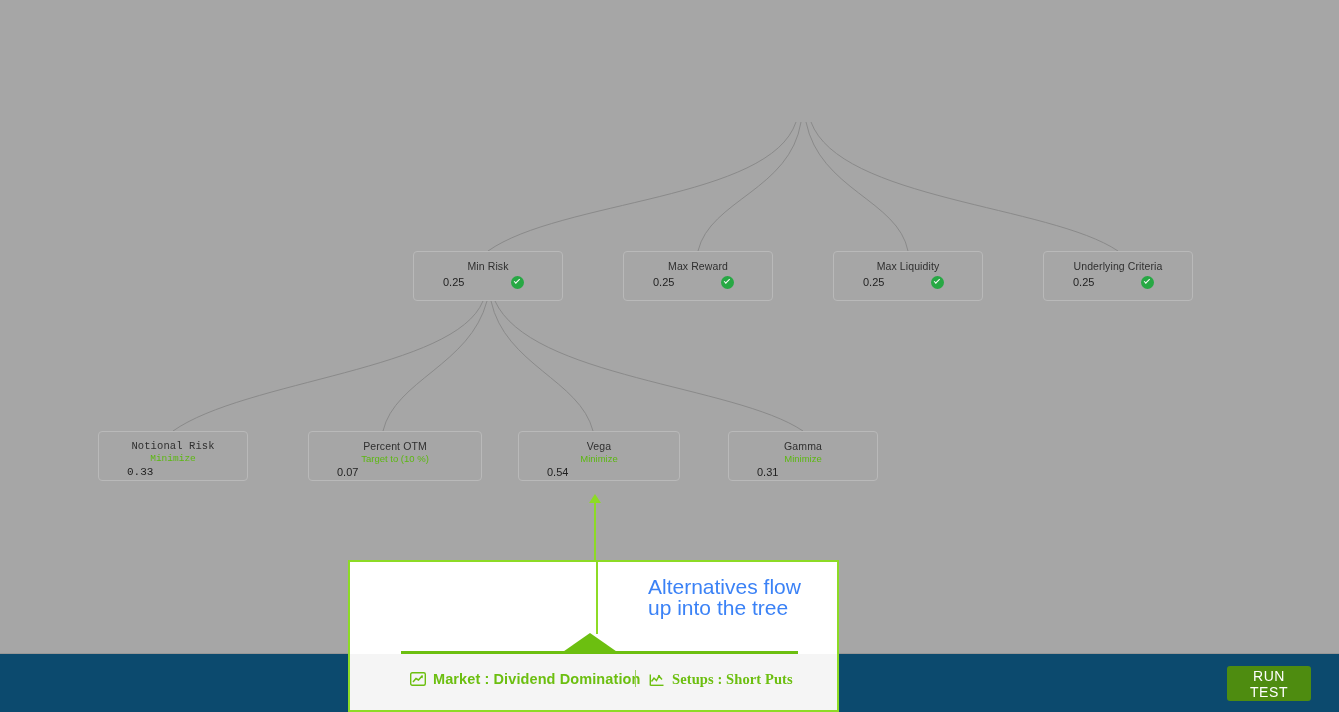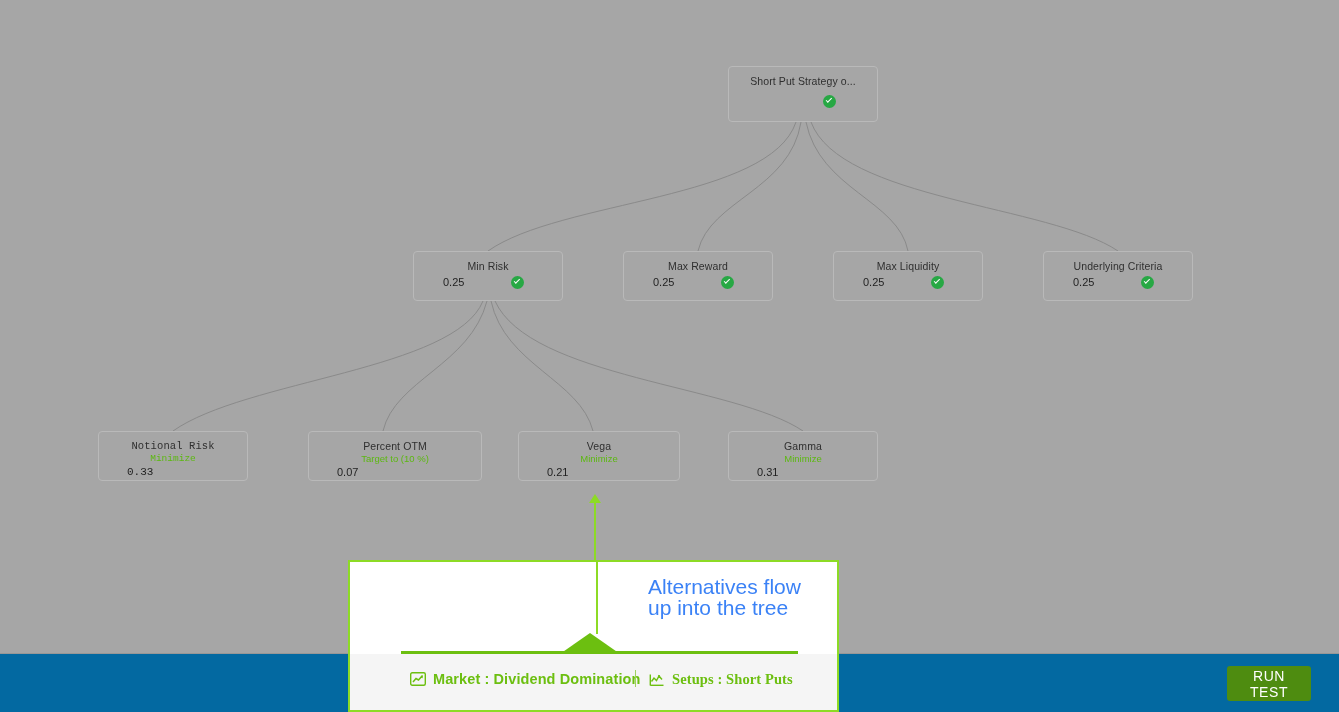--- a/index.html
+++ b/index.html
@@ -201,21 +201,21 @@
   #meta-setups { left: 299px; font-family: Liberation Serif, serif; }
   .meta-icon { display: inline-block; width: 16px; height: 14px; }
 
   
   #bottom-bar {
     position: absolute;
     left: 0;
     top: 653px;
     width: 1339px;
     height: 59px;
-    background: #0369a1;
+    background: #0c4a6e;
     border-top: 1px solid #979797;
   }
   #run-test-button {
     position: absolute;
     right: 28px;
     top: 12px;
     width: 84px;
     height: 35px;
     background: #4e8c10;
     color: #ffffff;
@@ -242,28 +242,20 @@
         <path d="M 806,122 C 820,190 898,200 908,251"></path>
         <path d="M 811,122 C 840,200 1050,205 1118,251"></path>
 
         <path d="M 483,301 C 455,370 245,380 173,431"></path>
         <path d="M 487,301 C 470,365 395,380 383,431"></path>
         <path d="M 491,301 C 505,365 580,380 593,431"></path>
         <path d="M 495,301 C 530,378 735,385 803,431"></path>
       </g>
     </svg>
 
-    <div class="node level1" style="left:728px; top:66px; width:150px; height:56px;">
-      <span class="node-title">Short Put Strategy o...</span>
-      <div class="node-row" style="margin-top:4px;">
-        <span class="node-check" style="right:41px;">
-          <span class="check-icon"></span>
-        </span>
-      </div>
-    </div>
 
     <div class="node level2" style="left:413px; top:251px; width:150px; height:50px;">
       <span class="node-title">Min Risk</span>
       <div class="node-row">
         <span class="node-value">0.25</span>
         <span class="node-check">
             <span class="check-icon"></span>
           </span>
       </div>
     </div>
@@ -311,21 +303,21 @@
       <span class="node-goal">Target to (10 %)</span>
       <div class="node-row">
         <span class="node-value">0.07</span>
       </div>
     </div>
 
     <div class="node level3" style="left:518px; top:431px; width:162px; height:50px;">
       <span class="node-title">Vega</span>
       <span class="node-goal">Minimize</span>
       <div class="node-row">
-        <span class="node-value">0.21</span>
+        <span class="node-value">0.54</span>
       </div>
     </div>
 
     <div class="node level3" style="left:728px; top:431px; width:150px; height:50px;">
       <span class="node-title">Gamma</span>
       <span class="node-goal">Minimize</span>
       <div class="node-row">
         <span class="node-value">0.31</span>
       </div>
     </div>

